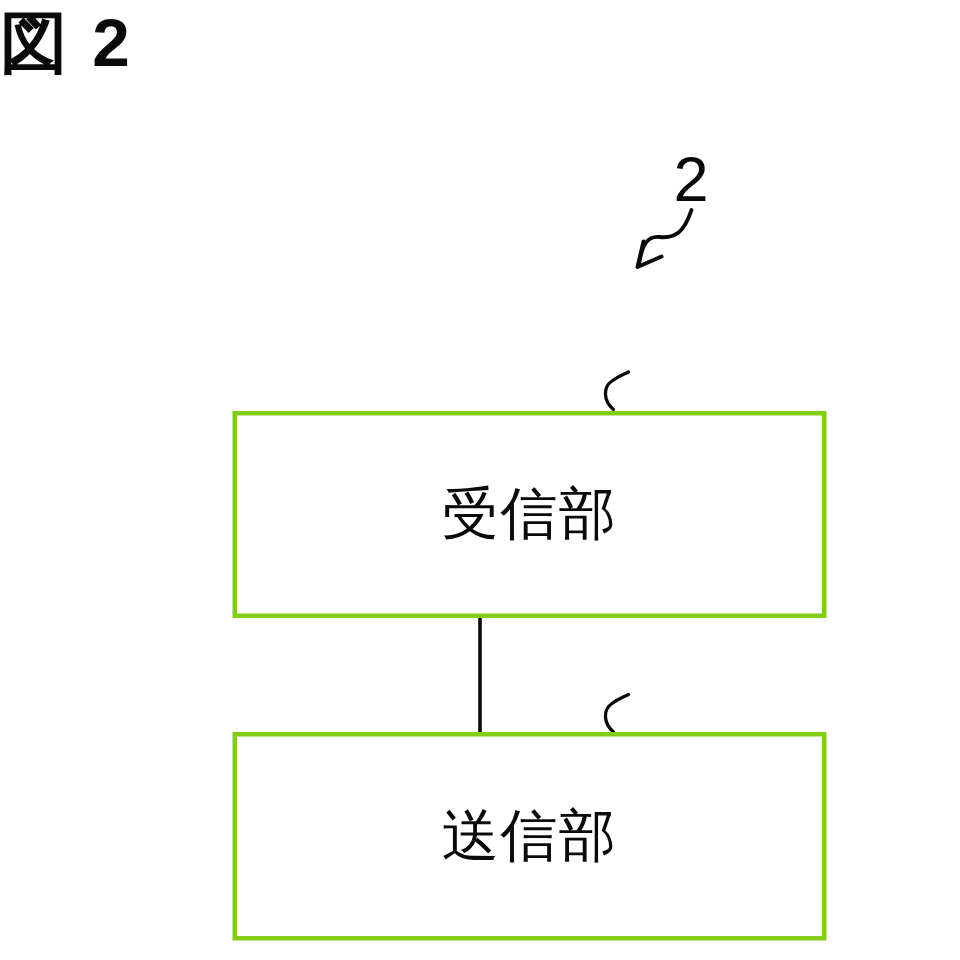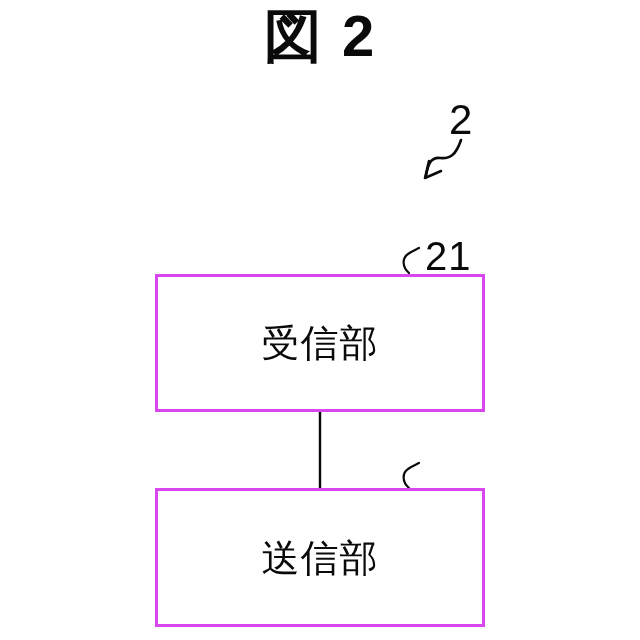--- a/index.html
+++ b/index.html
@@ -14,22 +14,21 @@
     background: #ffffff;
     overflow: hidden;
     font-family: "Liberation Sans", sans-serif;
     color: #0a0a0a;
   }
   .fig-title {
     position: absolute;
     left: 0;
     top: 4px;
     width: 640px;
-    text-align: center;
-    font-size: 58px;
+    font-size: 45px;
     font-weight: bold;
     line-height: 1.1;
     letter-spacing: 2px;
     white-space: pre;
   }
   .lines {
     position: absolute;
     left: 0;
     top: 0;
     width: 640px;
@@ -41,22 +40,22 @@
     font-weight: 500;
     line-height: 1;
     letter-spacing: 1px;
   }
   .ref-system { left: 449px; top: 99px; font-size: 42px; }
   .ref-21 { left: 425px; top: 236px; }
   .ref-22 { left: 425px; top: 451px; }
   .box {
     position: absolute;
     left: 155px;
-    width: 330px;
-    border: 3px solid #d946ef;
+    width: 396px;
+    border: 3px solid #84cc16;
     box-sizing: border-box;
     background: #ffffff;
     display: flex;
     align-items: center;
     justify-content: center;
   }
   .box-1 { top: 274px; height: 138px; }
   .box-2 { top: 488px; height: 139px; justify-content: center; }
   .box-label {
     font-size: 38px;
@@ -79,20 +78,19 @@
     <path stroke-width="2.6" d="M429,161 L425,178 L441,171"></path>
     <path stroke-width="2.2" d="M409,273 C402,267 402,258 408,254 C412,251 415,250 419,248"></path>
     <path stroke-width="2.2" d="M409,488 C402,482 402,473 408,469 C412,466 415,465 419,463"></path>
     <line stroke-width="2.4" x1="320" y1="412" x2="320" y2="488"></line>
   </svg>
 
   <div class="box box-1">
     <span class="box-label">受信部</span>
   </div>
 
-  <div class="ref ref-21">21</div>
 
   <div class="box box-2">
     <span class="box-label">送信部</span>
   </div>
 
 
 </div>
 
 </body></html>

